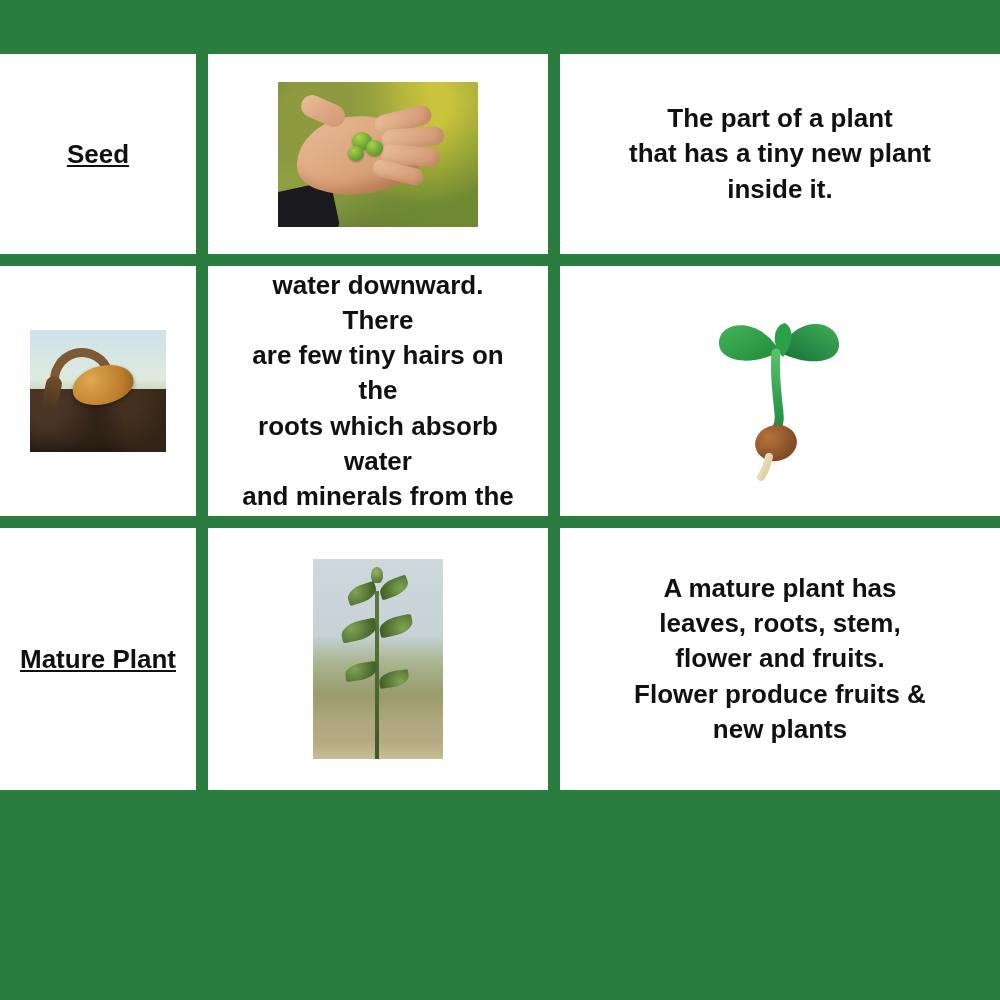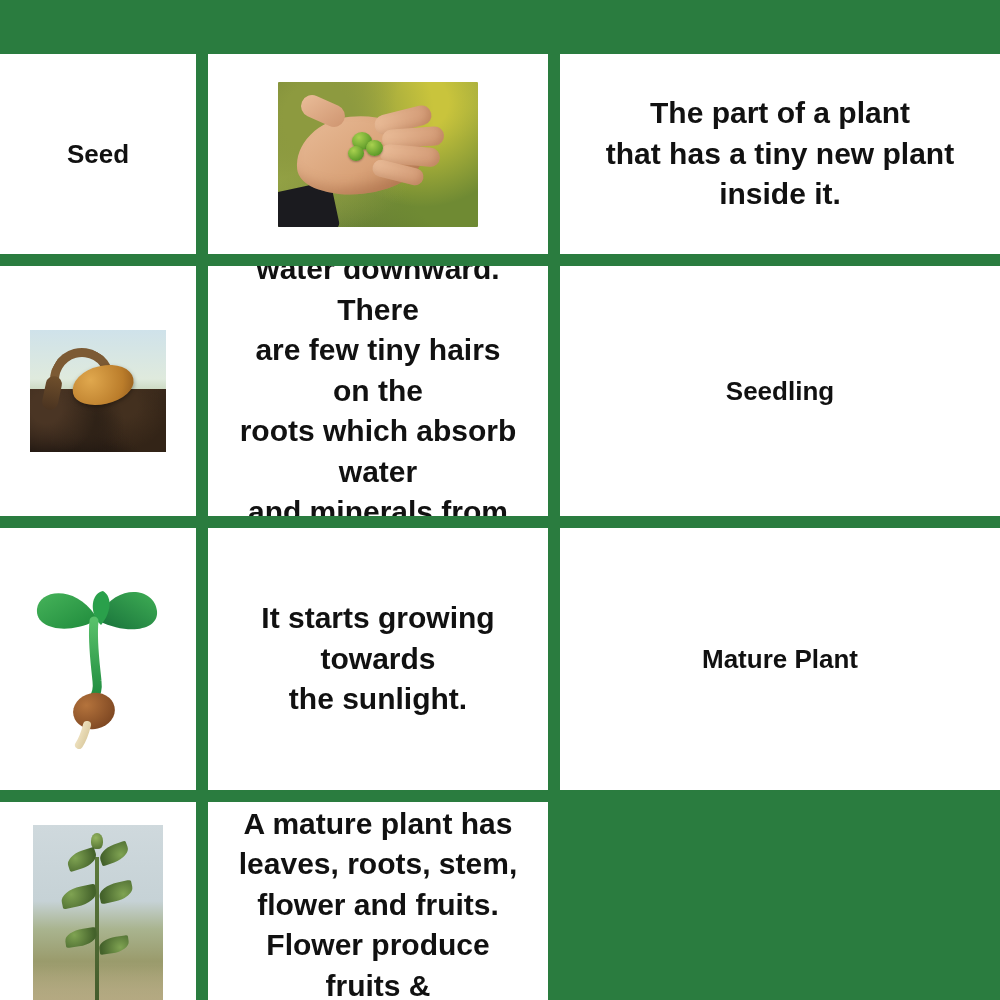--- a/index.html
+++ b/index.html
@@ -48,24 +48,25 @@
     box-sizing: border-box;
     overflow: hidden;
   }
   .cell.term {
     font-weight: bold;
     font-size: 26px;
     color: #111111;
     text-align: center;
     line-height: 1.25;
     padding: 4px 2px;
+    text-decoration: underline;
   }
   .cell.desc {
     font-weight: bold;
-    font-size: 30px;
+    font-size: 26px;
     color: #111111;
     text-align: center;
     line-height: 1.35;
     padding: 6px 26px;
     white-space: pre-line;
   }
   .cell.img {
     padding: 0;
   }
   .imgwrap {
@@ -276,21 +277,20 @@
         </div>
       </div>
     </div>
     <div class="cell desc">The first root begins to
 water downward. There
 are few tiny hairs on the
 roots which absorb water
 and minerals from the
 soil.</div>
 
-    <div class="cell term">Seedling</div>
     <div class="cell img">
       <div class="imgwrap">
         <svg class="pic-seedling" viewBox="0 0 150 180">
           <defs>
             <linearGradient id="leafg" x1="0" y1="0" x2="1" y2="1">
               <stop offset="0" stop-color="#46b35a"></stop>
               <stop offset="1" stop-color="#1f8b3c"></stop>
             </linearGradient>
             <linearGradient id="leafg2" x1="1" y1="0" x2="0" y2="1">
               <stop offset="0" stop-color="#3fae55"></stop>
@@ -317,22 +317,20 @@
           <path d="M74 52 C66 38 70 24 80 22 C90 28 88 44 78 56 Z" fill="#2aa04b"></path>
 
           <path d="M71 52 C69 72 72 92 74 112 C75 120 73 126 70 130" stroke="url(#stemg)" stroke-width="9" fill="none" stroke-linecap="round"></path>
 
           <ellipse cx="71" cy="142" rx="21" ry="18" fill="url(#seedg)" transform="rotate(-12 71 142)"></ellipse>
 
           <path d="M64 156 C62 164 60 170 56 176" stroke="url(#rootg)" stroke-width="8" fill="none" stroke-linecap="round"></path>
         </svg>
       </div>
     </div>
-    <div class="cell desc">It starts growing towards
-the sunlight.</div>
 
     <div class="cell term">Mature
 Plant</div>
     <div class="cell img">
       <div class="imgwrap">
         <div class="pic-mature">
           <div class="ground"></div>
           <div class="stem"></div>
           <div class="bud"></div>
           <div class="leaf l1"></div>

